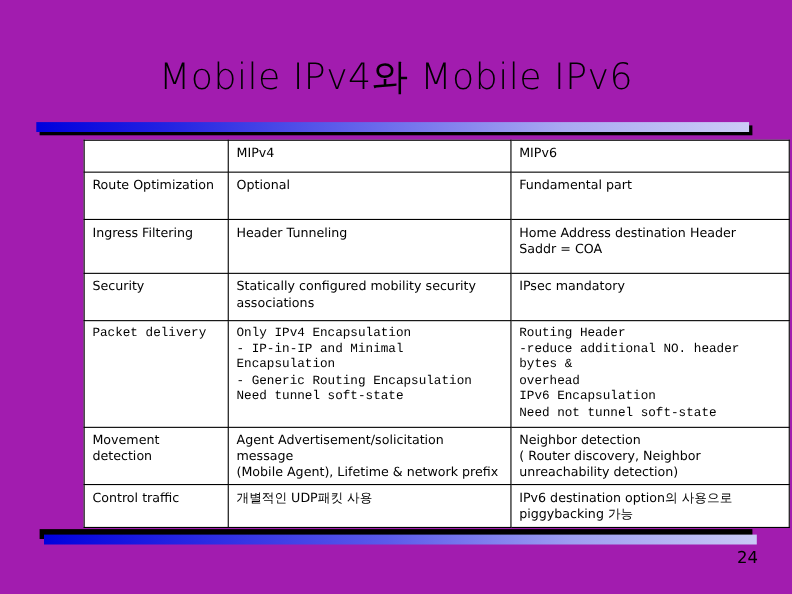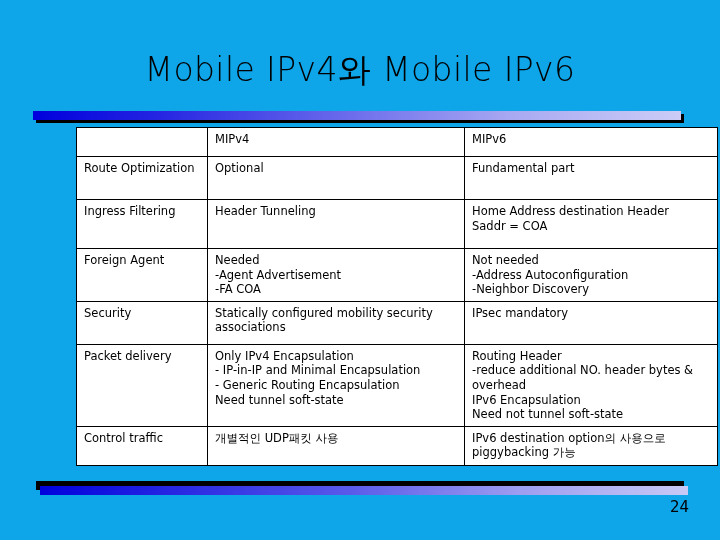--- a/index.html
+++ b/index.html
@@ -12,21 +12,21 @@
     height: 540px;
     overflow: hidden;
     font-family: "DejaVu Sans", "Liberation Sans", sans-serif;
     position: relative;
   }
   .slide {
     position: absolute;
     left: 0; top: 0;
     width: 720px;
     height: 540px;
-    background: #0ea5e9;
+    background: #a21caf;
   }
   .slide-title {
     position: absolute;
     left: 0;
     top: 48px;
     width: 720px;
     text-align: center;
     font-family: "DejaVu Sans", "Liberation Sans", sans-serif;
     font-size: 33px;
     font-weight: 300;
@@ -106,21 +106,21 @@
     text-align: center;
     vertical-align: middle;
     height: 20px;
     padding-top: 3px;
     padding-bottom: 3px;
   }
   thead th.corner { border-left: 1.5px solid #000; }
   tbody td { }
   .r-tall td { height: 40px; }
   .r-mid td { height: 34px; }
-  .r-xl td  { height: 62px; }
+  .r-xl td  { height: 62px; font-family: Liberation Mono, monospace; }
   .r-sm td  { height: 30px; }
 </style>
 </head>
 <body>
 
 <div class="slide">
 
   <div class="slide-title">Mobile IPv4와 Mobile IPv6</div>
 
   <div class="bar-top-shadow"></div>
@@ -144,47 +144,47 @@
         <td>Route Optimization</td>
         <td>Optional</td>
         <td>Fundamental part</td>
       </tr>
       <tr class="r-tall">
         <td>Ingress Filtering</td>
         <td>Header Tunneling</td>
         <td>Home Address destination Header
 Saddr = COA</td>
       </tr>
-      <tr class="r-tall">
-        <td>Foreign Agent</td>
-        <td>Needed
--Agent Advertisement
--FA COA</td>
-        <td>Not needed
--Address Autoconfiguration
--Neighbor Discovery</td>
-      </tr>
       <tr class="r-mid">
         <td>Security</td>
         <td>Statically configured mobility security
 associations</td>
         <td>IPsec mandatory</td>
       </tr>
       <tr class="r-xl">
         <td>Packet delivery</td>
         <td>Only IPv4 Encapsulation
 - IP-in-IP and Minimal Encapsulation
 - Generic Routing Encapsulation
 Need tunnel soft-state</td>
         <td>Routing Header
 -reduce additional NO. header bytes &amp;
 overhead
 IPv6 Encapsulation
 Need not tunnel soft-state</td>
       </tr>
+      <tr class="r-tall">
+        <td>Movement
+detection</td>
+        <td>Agent Advertisement/solicitation message
+(Mobile Agent), Lifetime &amp; network prefix</td>
+        <td>Neighbor detection
+( Router discovery,  Neighbor
+unreachability detection)</td>
+      </tr>
       <tr class="r-sm">
         <td>Control traffic</td>
         <td>개별적인 UDP패킷 사용</td>
         <td>IPv6 destination option의 사용으로
 piggybacking 가능</td>
       </tr>
     </tbody>
   </table>
 
   <div class="bar-bottom-shadow"></div>

